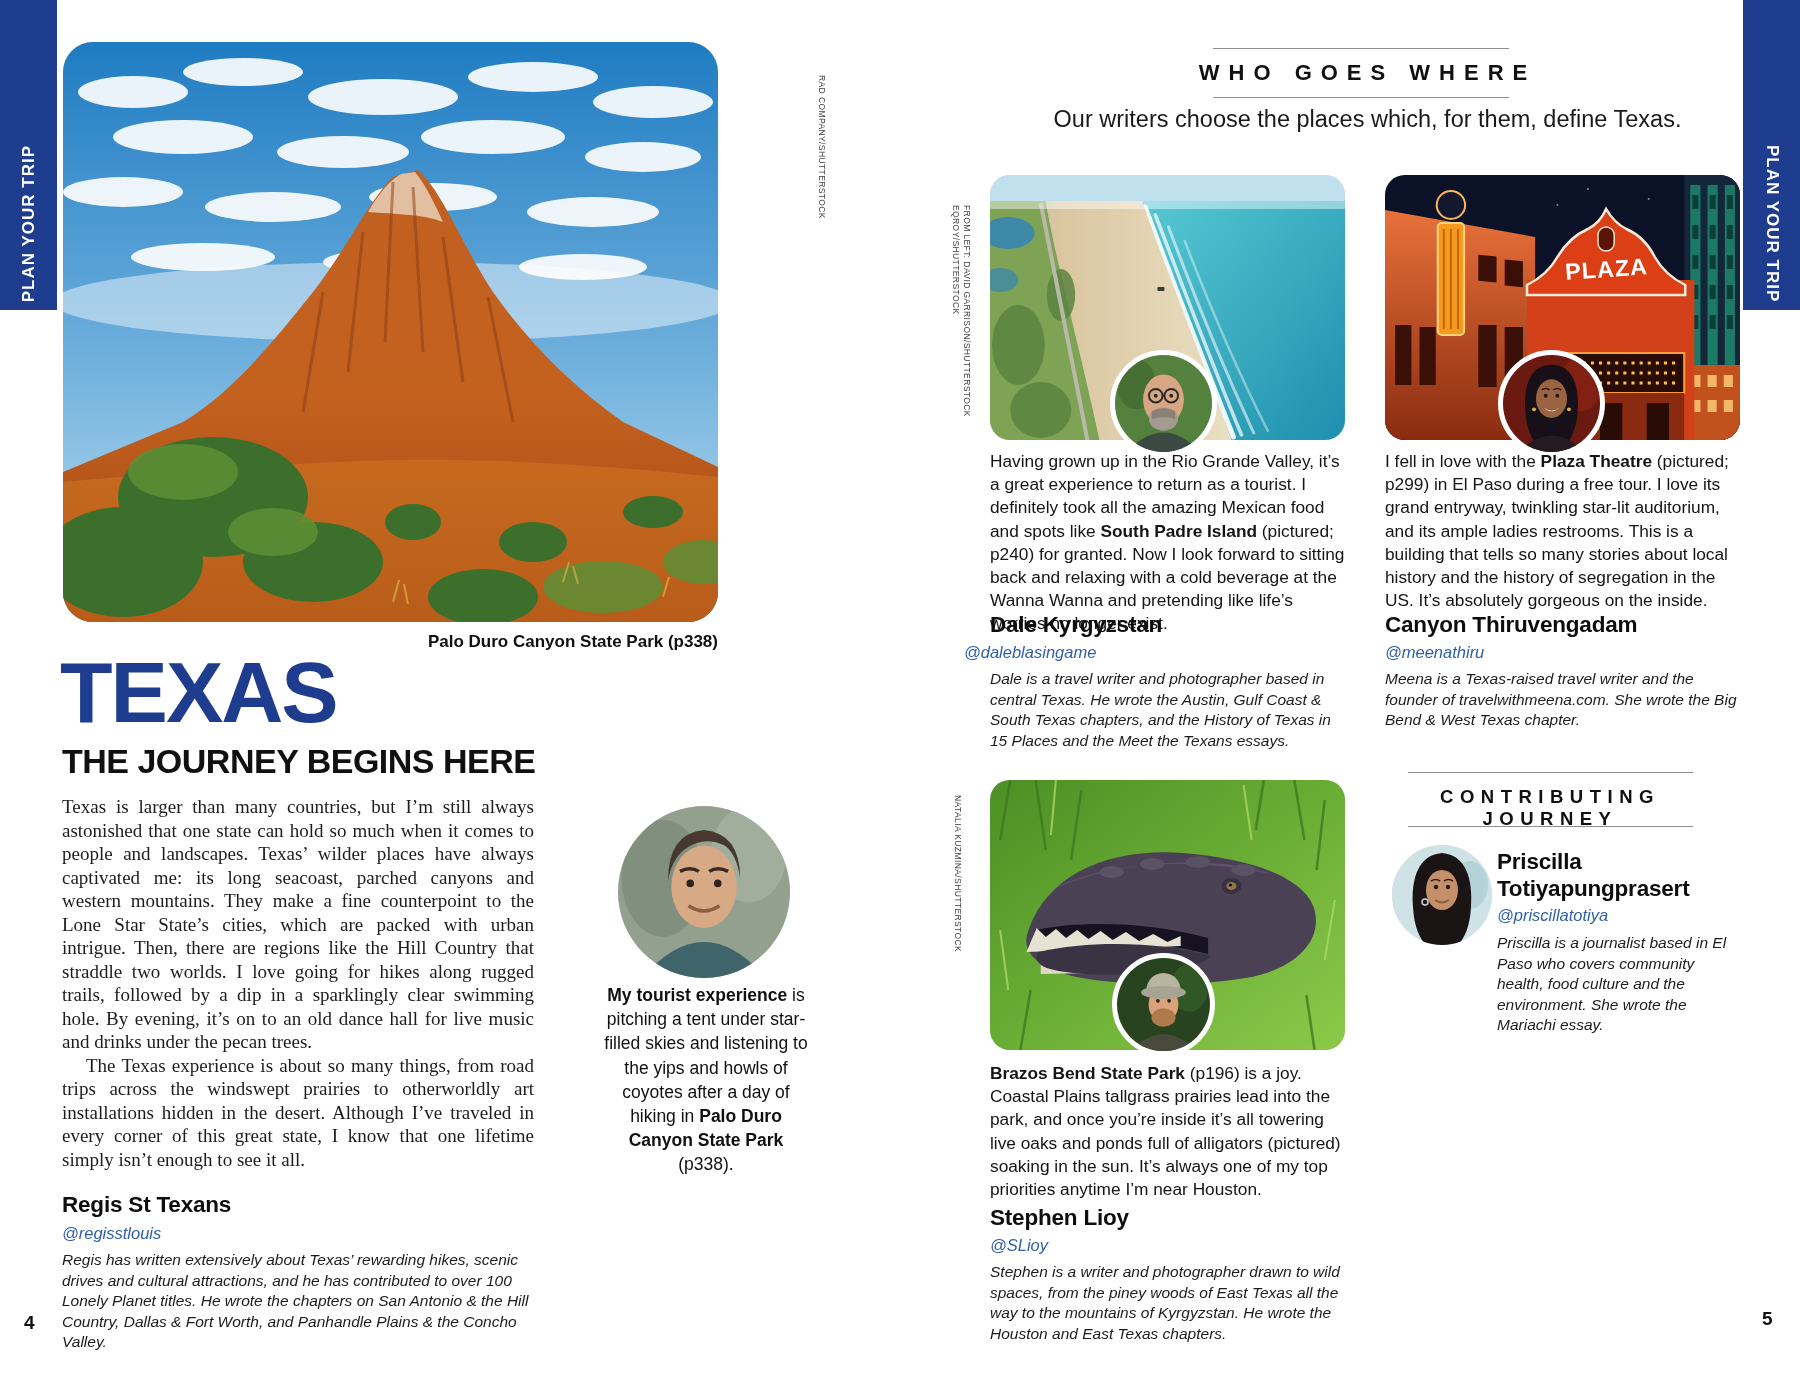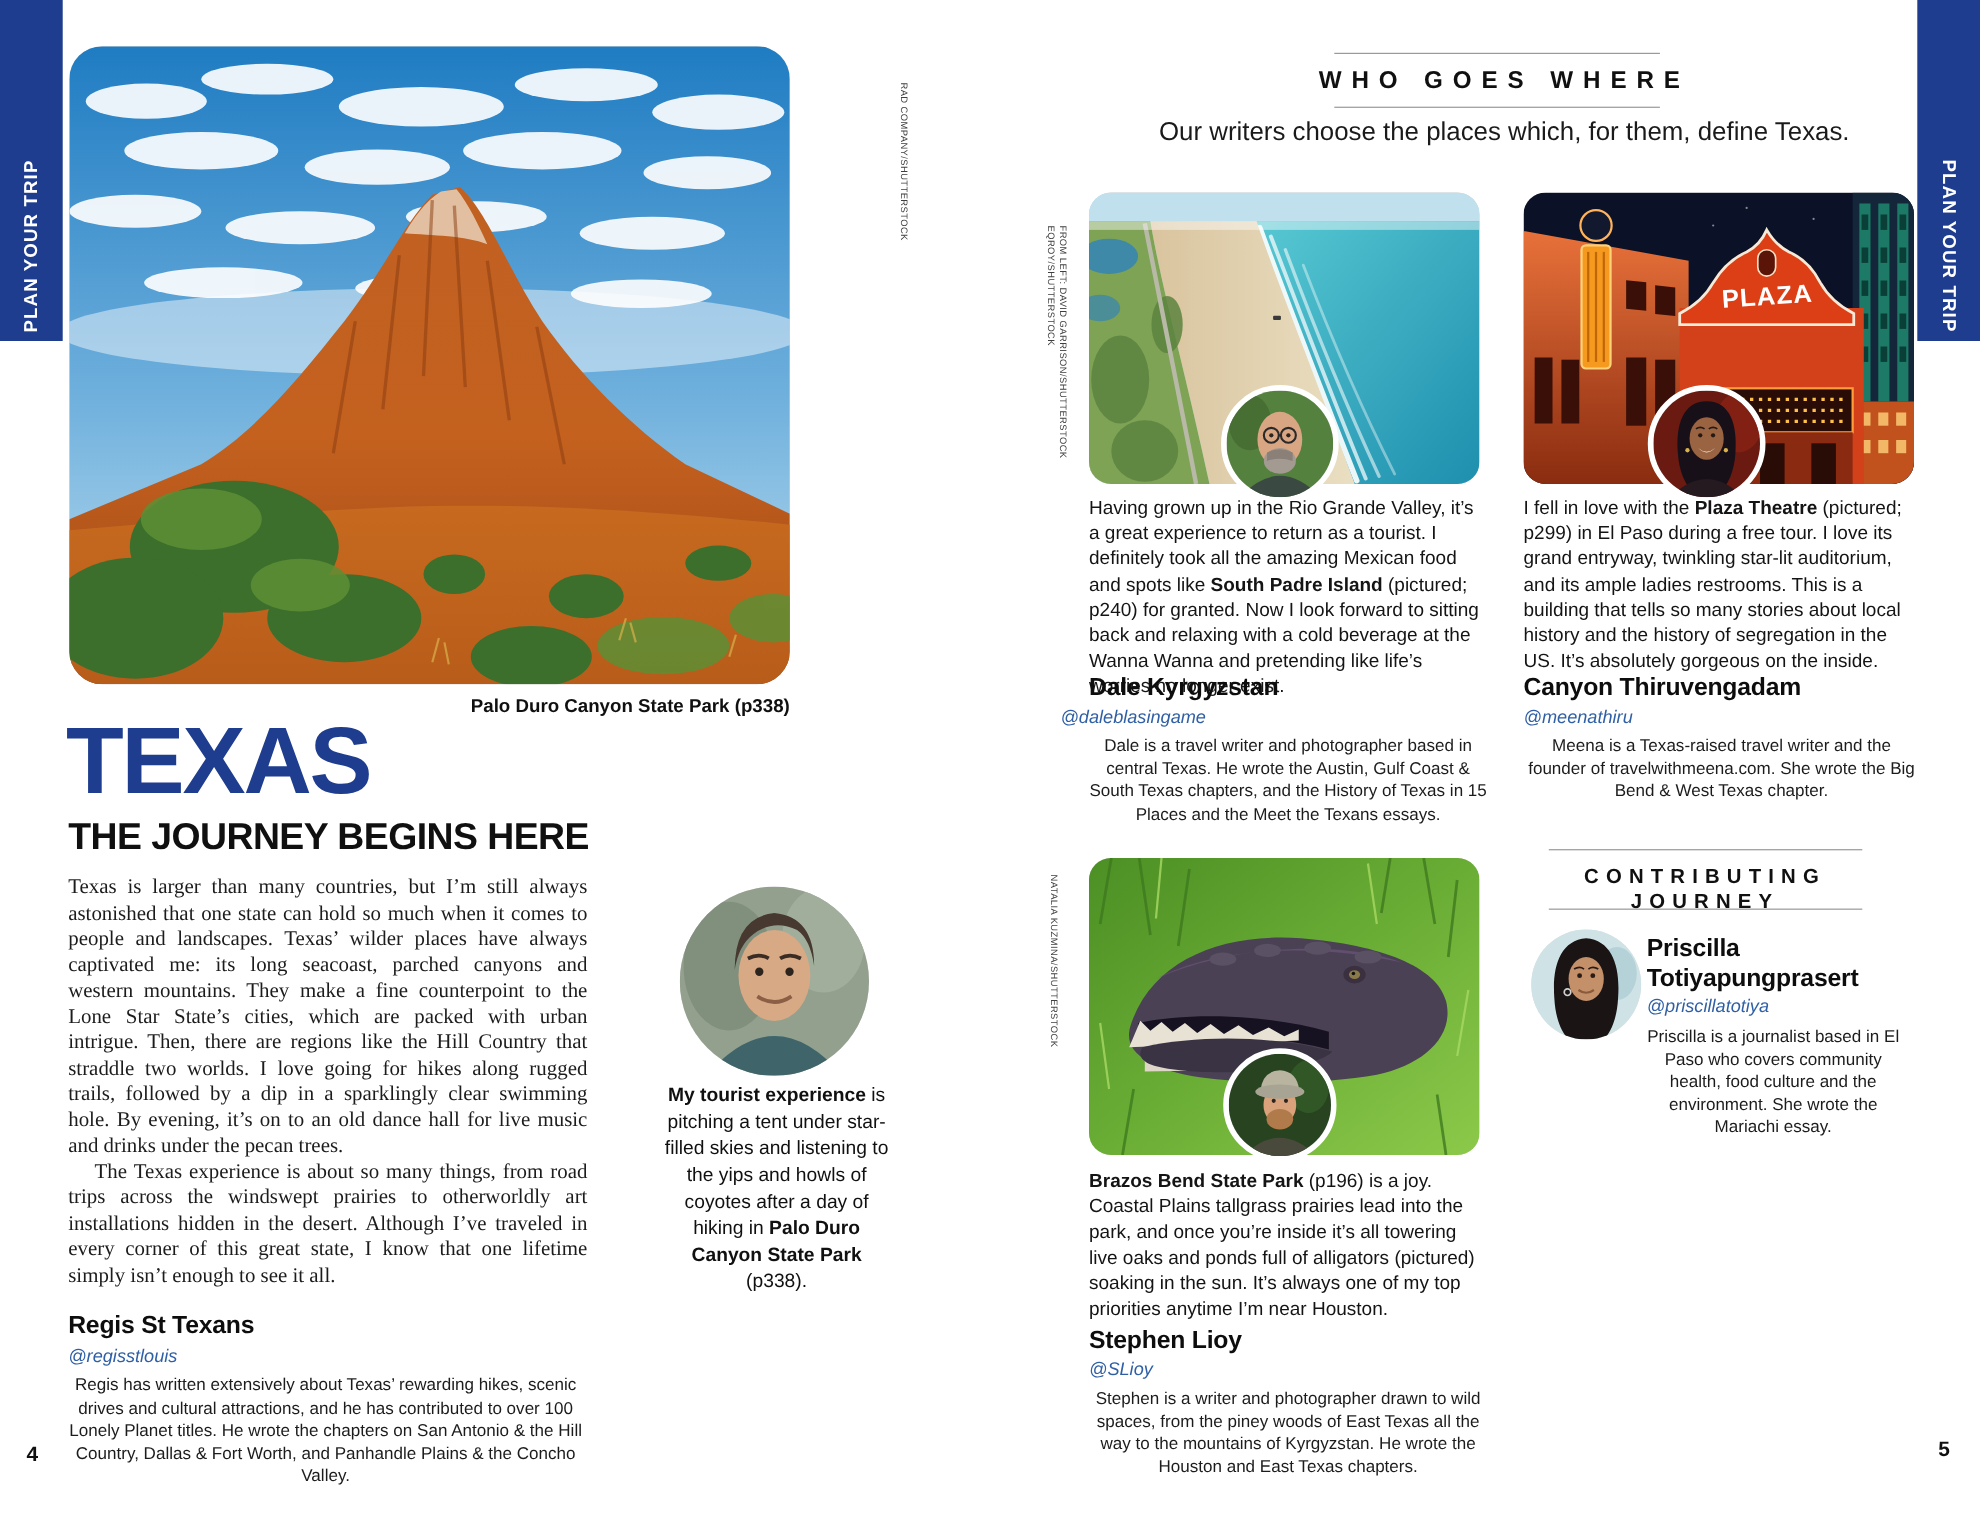--- a/index.html
+++ b/index.html
@@ -25,21 +25,21 @@
   .caption{font-weight:bold;font-size:17px;color:#101010;text-align:right;}
   .big-title{font-weight:bold;font-size:86px;line-height:80px;letter-spacing:-2px;color:#1e3d8e;}
   .sub-title{font-weight:bold;font-size:34px;letter-spacing:-.5px;color:#101010;}
   .intro{font-family:"Liberation Serif",serif;font-size:19px;line-height:23.5px;
          text-align:justify;color:#1c1c1c;}
   .intro p{margin:0;}
   .intro p.indent{text-indent:24px;}
   .favorite{font-size:17.5px;line-height:24.2px;text-align:center;color:#101010;}
   .name{font-weight:bold;font-size:22.5px;color:#0d0d0d;letter-spacing:-.2px;}
   .handle{font-style:italic;font-size:16.5px;color:#2f5fa5;}
-  .bio{font-size:15.5px;line-height:20.5px;color:#1c1c1c;text-align:center;}
+  .bio{font-style:italic;font-size:15.5px;line-height:20.5px;color:#1c1c1c;}
   .pagenum{position:absolute;font-weight:bold;font-size:19px;color:#101010;}
   
   .rule{position:absolute;height:1px;background:#8f8f8f;}
   .who-header{position:absolute;left:990px;width:755px;text-align:center;font-weight:bold;
               font-size:22px;letter-spacing:9px;color:#101010;}
   .who-sub{position:absolute;left:990px;width:755px;text-align:center;font-size:23.5px;color:#1a1a1a;}
   .quote{font-size:17.3px;line-height:23.2px;color:#141414;}
   .contrib-header{position:absolute;text-align:center;font-weight:bold;font-size:18.5px;
                   letter-spacing:6.5px;color:#101010;}
 </style>

